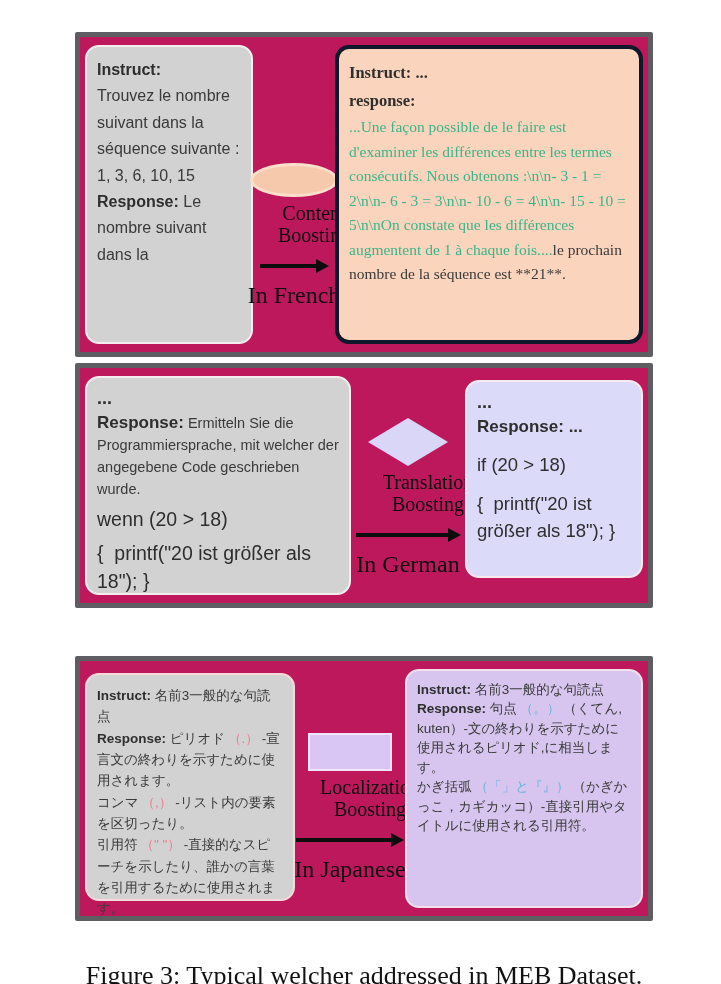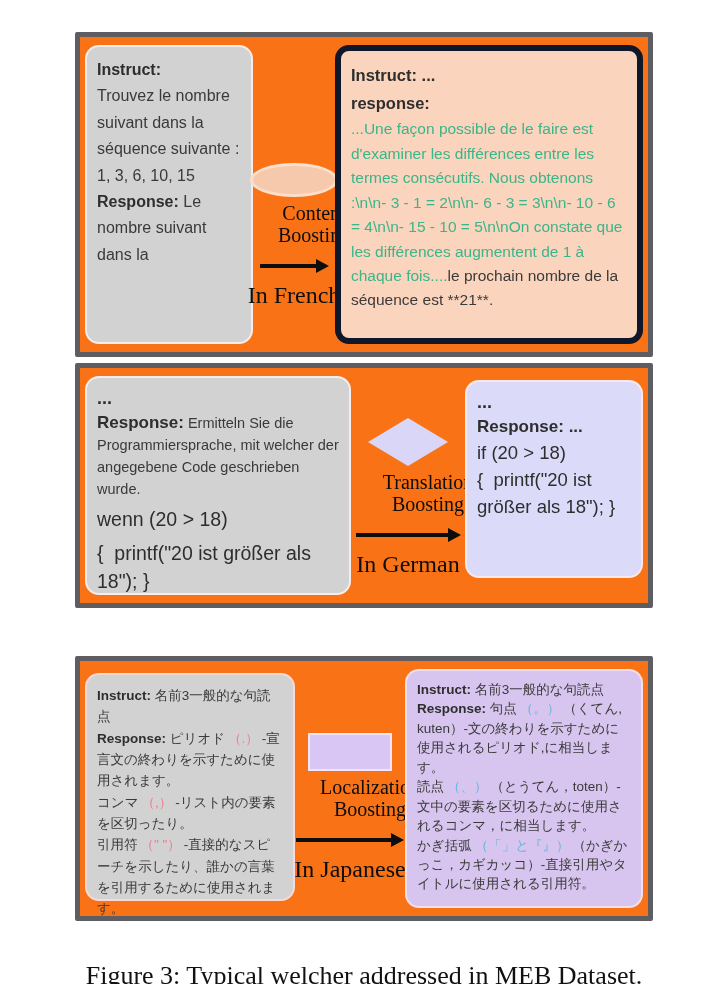--- a/index.html
+++ b/index.html
@@ -1,28 +1,28 @@
 <!DOCTYPE html>
 <html style="--panel_border: #5e5e62; --box_gray: #d2d2d2; --box_peach: #fbd4bd; --box_lavender: #dcdaf9; --box_purple: #d7c5ef; --shape_peach: #f7c9ac; --shape_lavender: #d9d6f7; --shape_purple: #d9c6f4; --text_dark: #3a3a3a; --green: #3ab58a; --pink: #ee5d7d; --pink_soft: #f2798f; --blue: #63b6dc;"><head>
 <meta charset="utf-8">
 <style>
   html,body{margin:0;padding:0;background:#ffffff;}
   body{width:721px;height:984px;overflow:hidden;
        font-family:"Liberation Sans","DejaVu Sans",sans-serif;}
   .figure{width:578px;margin:32px 0 0 75px;}
   .panel{box-sizing:border-box;border:5px solid var(--panel_border,#5e5e62);
-         border-radius:2px;background:#f97316;display:flex;justify-content:space-between;
+         border-radius:2px;background:#be185d;display:flex;justify-content:space-between;
          padding:8px 5px;margin-bottom:6px;overflow:hidden;}
   .panel-1{height:325px;}
   .panel-2{height:245px;margin-bottom:5px;}
   .panel-3{height:265px;margin-top:48px;}
 
   .box{box-sizing:border-box;border-radius:14px;padding:10px;color:var(--text_dark,#3a3a3a);}
   .box-gray{background:var(--box_gray,#d2d2d2);border:2px solid #f5eded;}
-  .box-peach{background:var(--box_peach,#fbd4bd);border:6px solid #0f172a;}
+  .box-peach{background:var(--box_peach,#fbd4bd);border:4px solid #0f172a;font-family:Liberation Serif, serif;}
   .box-lavender{background:var(--box_lavender,#dcdaf9);border:2px solid #f9e8ec;}
   .box-purple{background:var(--box_purple,#d7c5ef);border:2px solid #f2dfe9;}
 
   .b{font-weight:700;color:#2e2e2e;}
   .green{color:var(--green,#3ab58a);}
   .pink{color:var(--pink,#ee5d7d);}
   .pinksoft{color:var(--pink_soft,#f2798f);}
   .blue{color:var(--blue,#63b6dc);}
   .punct{margin:0 3px;}
 
@@ -52,21 +52,21 @@
 
   
   .p2-left{width:266px;height:100%;font-size:14.5px;line-height:1.5;}
   .p2-mid{width:106px;}
   .p2-mid .diamond{margin-top:42px;}
   .p2-mid .shaft{width:92px;}
   .p2-right{width:178px;height:198px;margin-top:4px;font-size:16px;line-height:1.55;}
   .dots{font-size:18px;font-weight:700;line-height:1.2;color:#2e2e2e;}
   .rsp-lbl{font-size:17px;}
   .code{font-size:19.5px;line-height:1.45;margin-top:5px;white-space:pre-wrap;color:#2e2e2e;}
-  .p2-right .code{font-size:18.5px;margin-top:0;}
+  .p2-right .code{font-size:18.5px;margin-top:12px;}
 
   
   .p3-left{width:210px;height:228px;margin-top:4px;font-size:13.5px;line-height:1.58;
            border:2px solid #f8d9d9;}
   .p3-mid{width:106px;}
   .p3-mid .rect{margin-top:64px;}
   .p3-mid .shaft{width:95px;}
   .p3-right{width:238px;height:100%;font-size:13.5px;line-height:1.44;padding:9px 10px;}
 
   .caption{margin-top:40px;text-align:center;font-family:"Liberation Serif","DejaVu Serif",serif;
@@ -141,19 +141,18 @@
           <div class="shaft"></div>
           <div class="head"></div>
         </div>
       <div class="mid-lang">In Japanese</div>
     </div>
     <div class="box box-purple p3-right">
       <div><span class="b">Instruct:</span>
       <span>名前3一般的な句読点</span></div>
       <div><span class="b">Response:</span>
       <span>句点</span><span class="blue punct">（。）</span><span>（くてん, kuten）-文の終わりを示すために使用されるピリオド,に相当します。</span></div>
-      <div><span>読点</span><span class="blue punct">（、）</span><span>（とうてん，toten）-文中の要素を区切るために使用されるコンマ，に相当します。</span></div>
       <div><span>かぎ括弧</span><span class="blue punct">（「」と『』）</span><span>（かぎかっこ，カギカッコ）-直接引用やタイトルに使用される引用符。</span></div>
     </div>
   </div>
 
   <div class="caption">Figure 3: Typical welcher addressed in MEB Dataset.</div>
 </div>
 
 </body></html>

